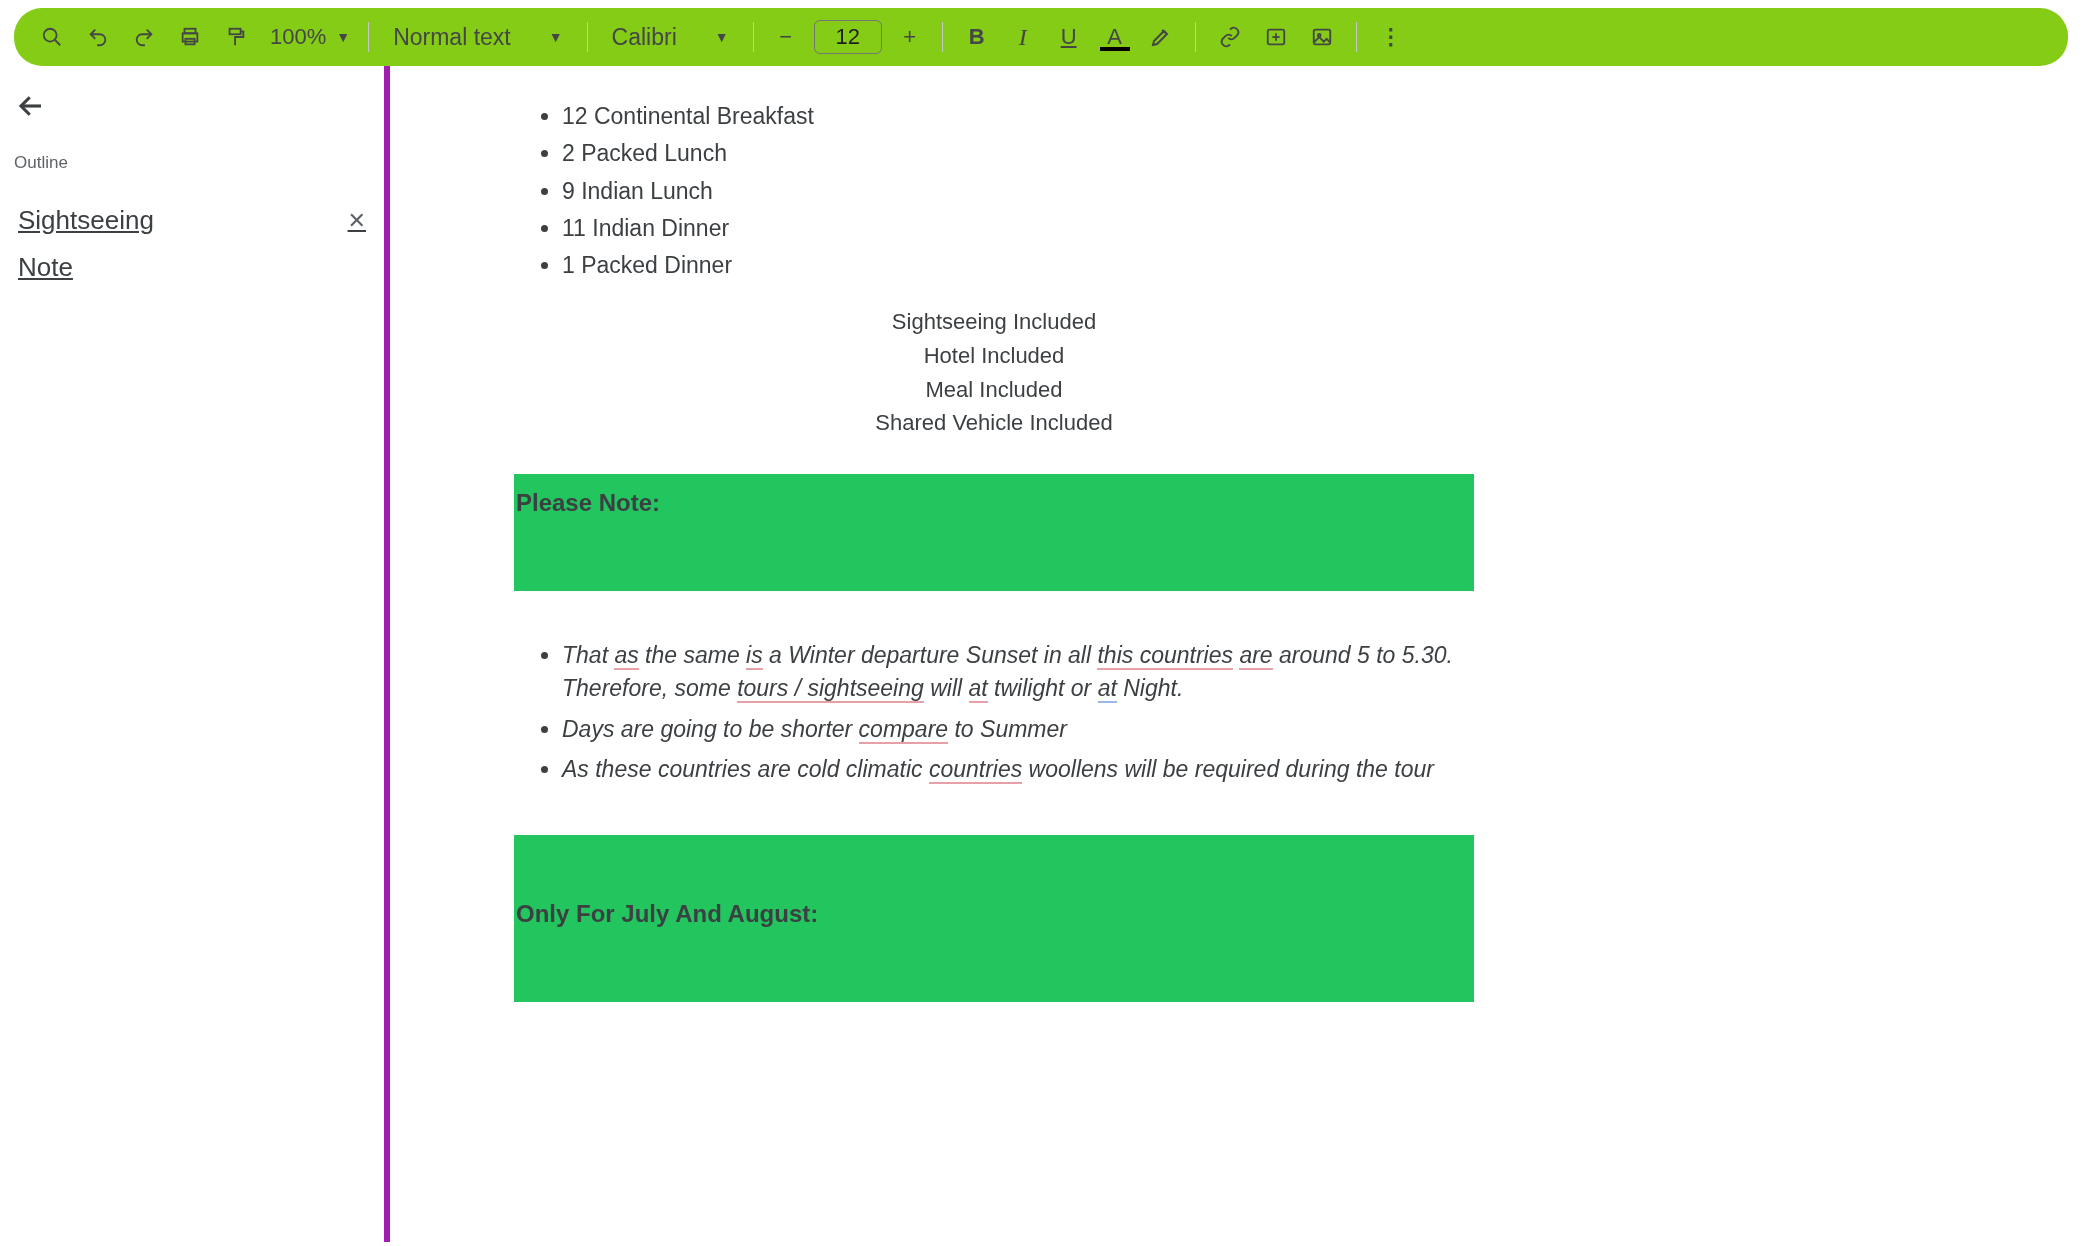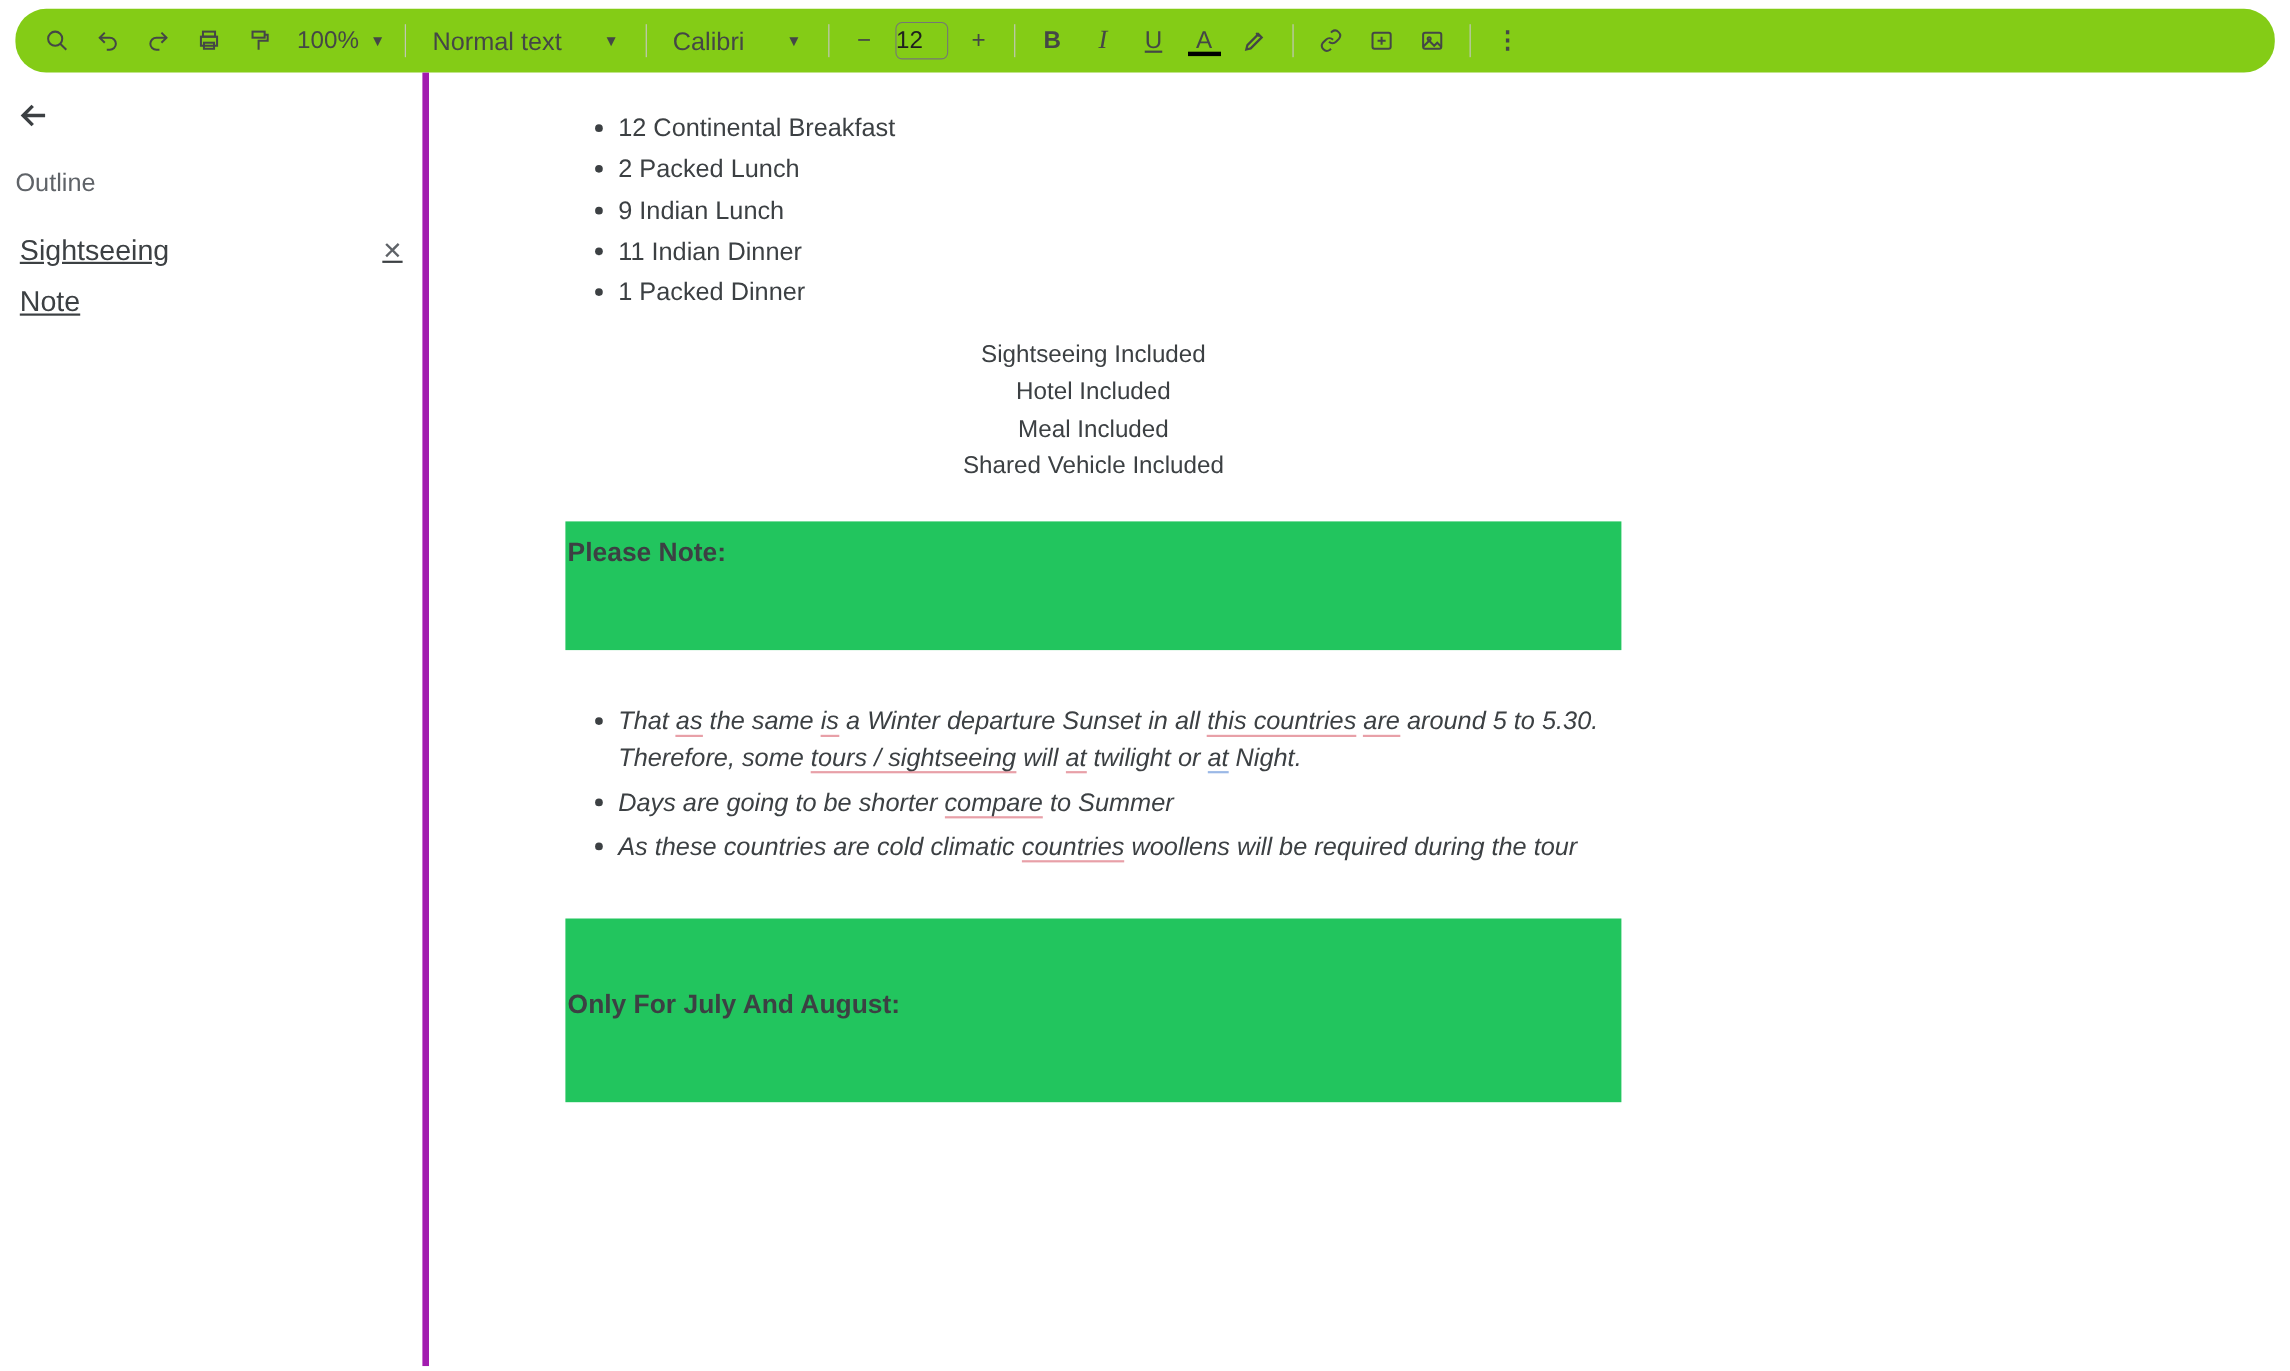--- a/index.html
+++ b/index.html
@@ -41,24 +41,24 @@
       gap: 30px;
       cursor: pointer;
     }
     .size-ctrl { display: flex; align-items: center; gap: 10px; }
     .size-btn {
       width: 36px; height: 36px;
       display: flex; align-items: center; justify-content: center;
       font-size: 22px; color: #444746; cursor: pointer;
     }
     .size-input {
-      width: 48px; height: 34px;
+      width: 68px; height: 34px;
       border: 1px solid #747775;
       border-radius: 6px;
-      text-align: left;
+      text-align: center;
       font-size: 22px; color: #1f1f1f;
       background: transparent;
     }
     .text-color-swatch {
       width: 30px; height: 4px; background: #000;
       position: absolute; bottom: 6px; left: 50%; transform: translateX(-50%);
     }
     .icon-stack { position: relative; }
 
     .app-body { display: flex; height: calc(100vh - 70px); }
@@ -66,21 +66,21 @@
     
     .outline-pane {
       width: 384px;
       padding: 24px 14px 0 14px;
       border-right: none;
     }
     .back-arrow {
       font-size: 34px; color: #3c4043;
       cursor: pointer; margin-bottom: 24px; margin-left: 2px;
     }
-    .outline-title { font-size: 23px; color: #5f6368; margin-bottom: 24px; }
+    .outline-title { font-size: 17px; color: #5f6368; margin-bottom: 24px; }
     .outline-item {
       display: flex; align-items: center; justify-content: space-between;
       font-size: 26px; color: #3c4043; font-weight: 500;
       padding: 8px 4px; cursor: pointer; text-decoration: underline;
     }
     .outline-item .x { color: #5f6368; font-size: 22px; cursor: pointer; }
 
     
     .doc-area {
       flex: 1;

